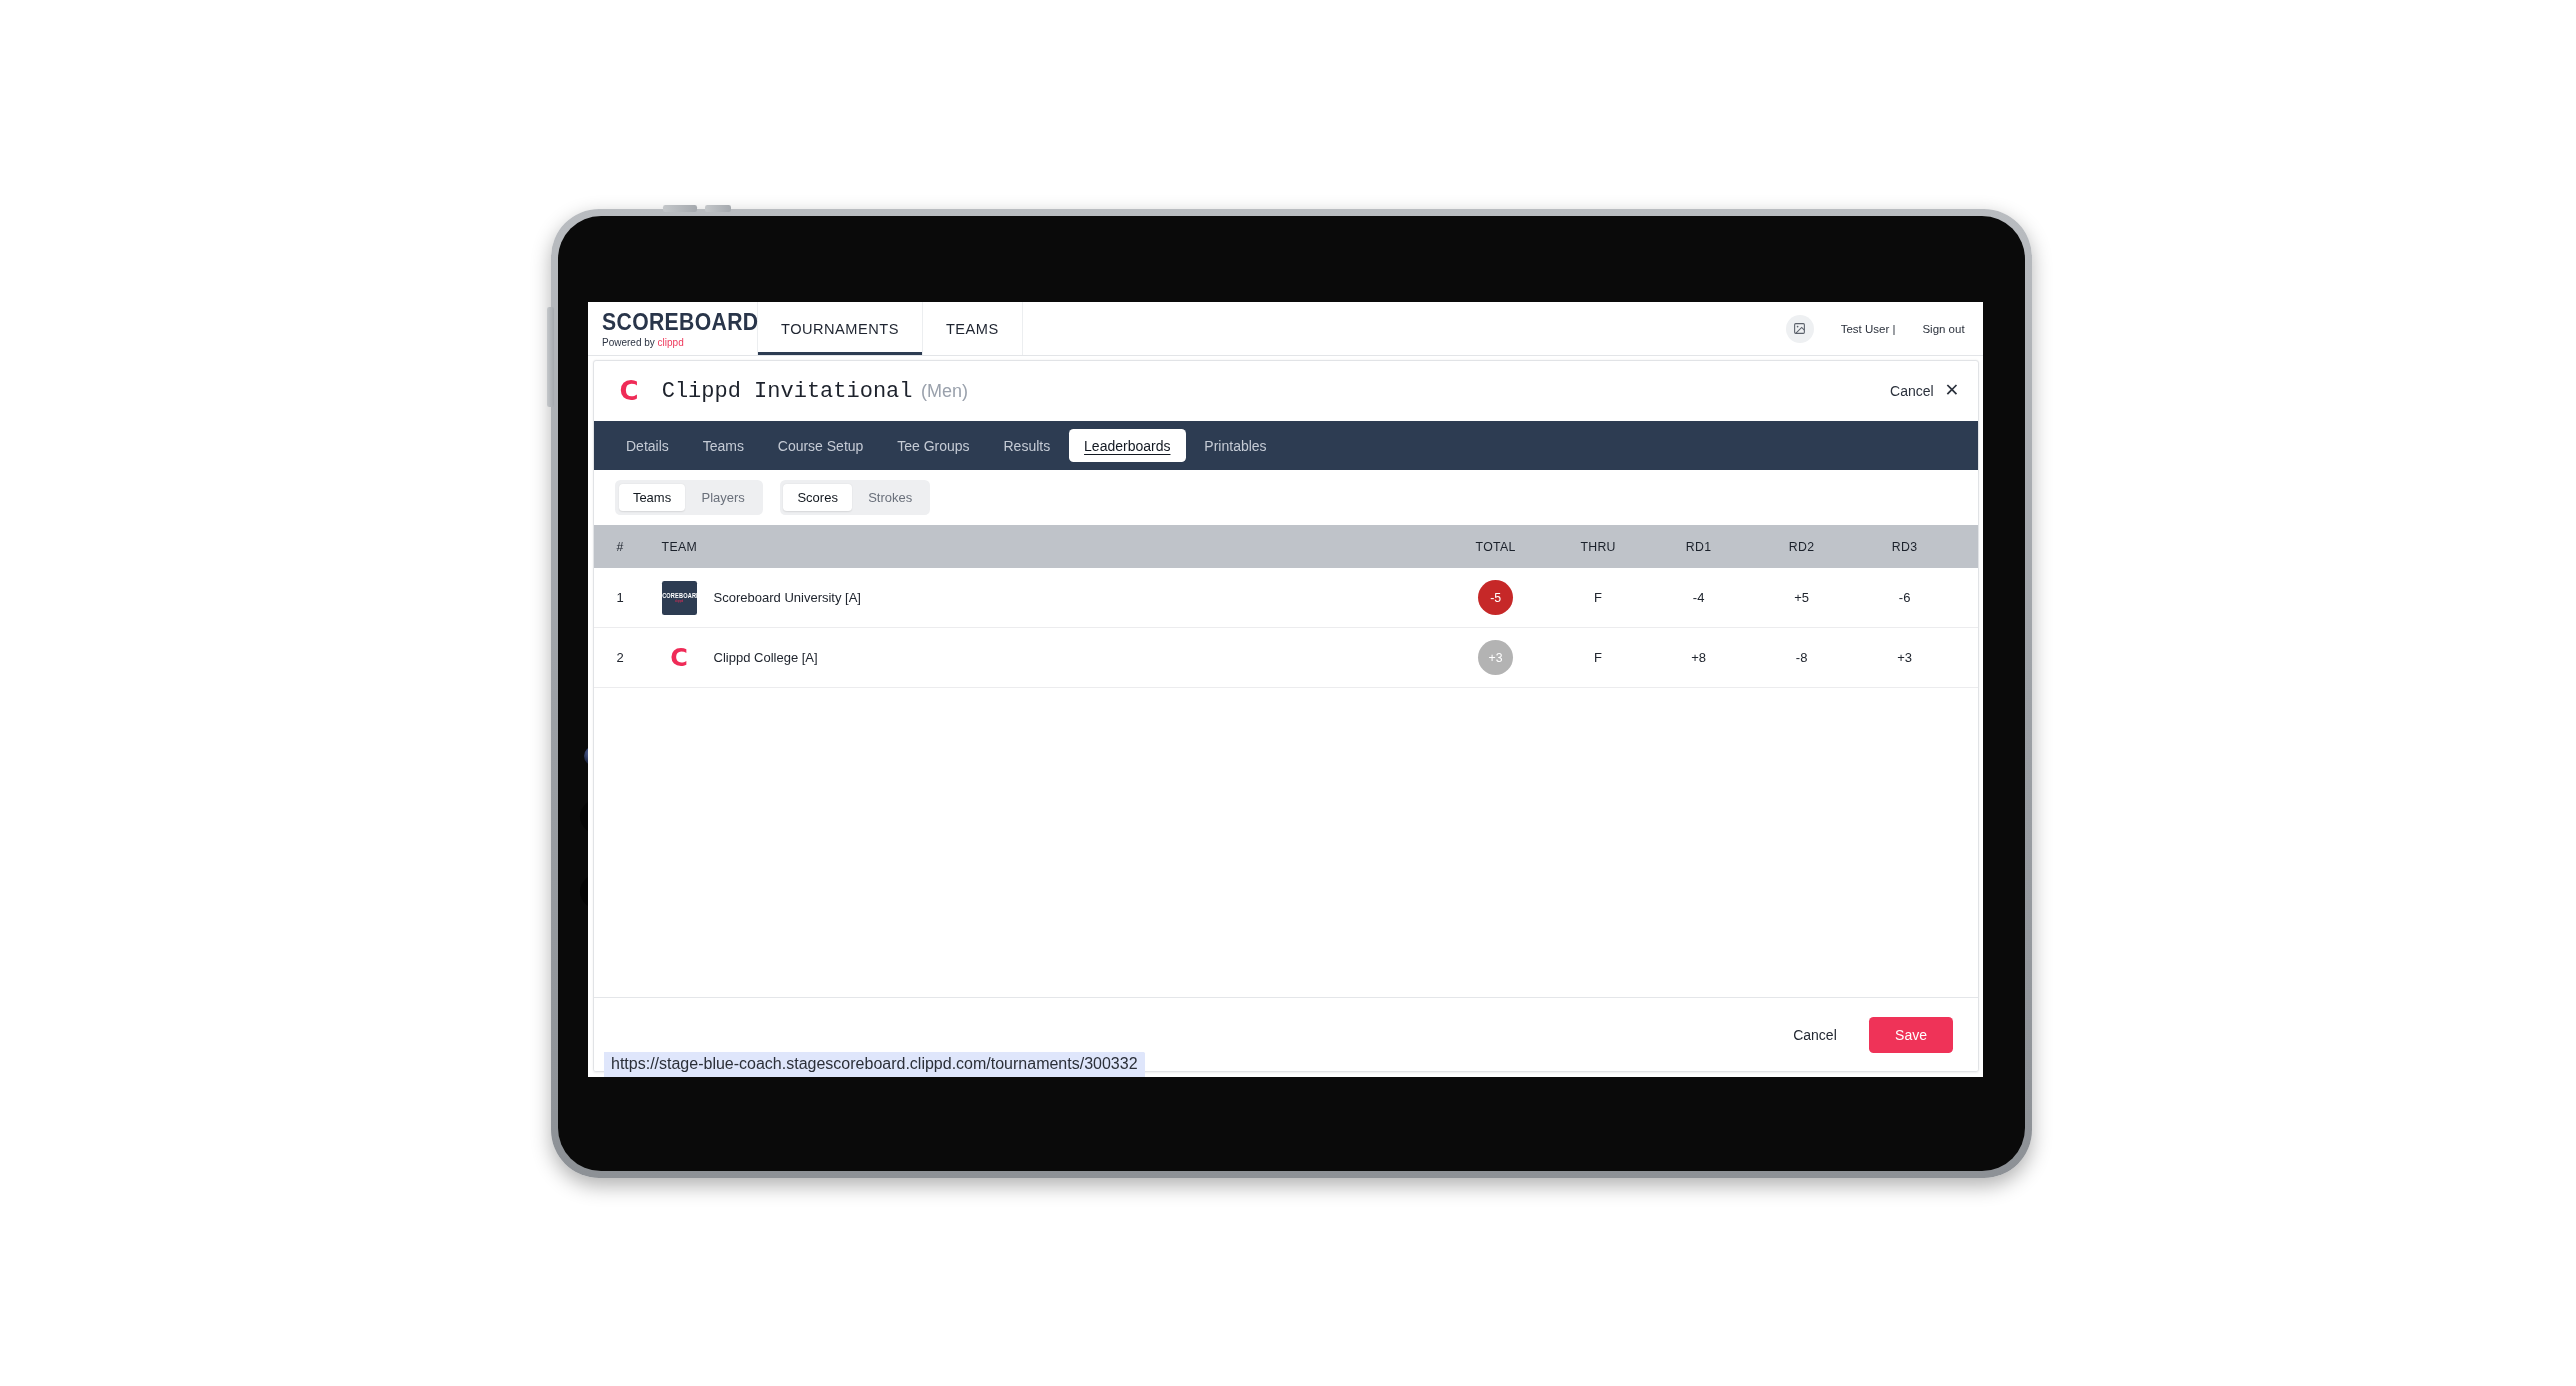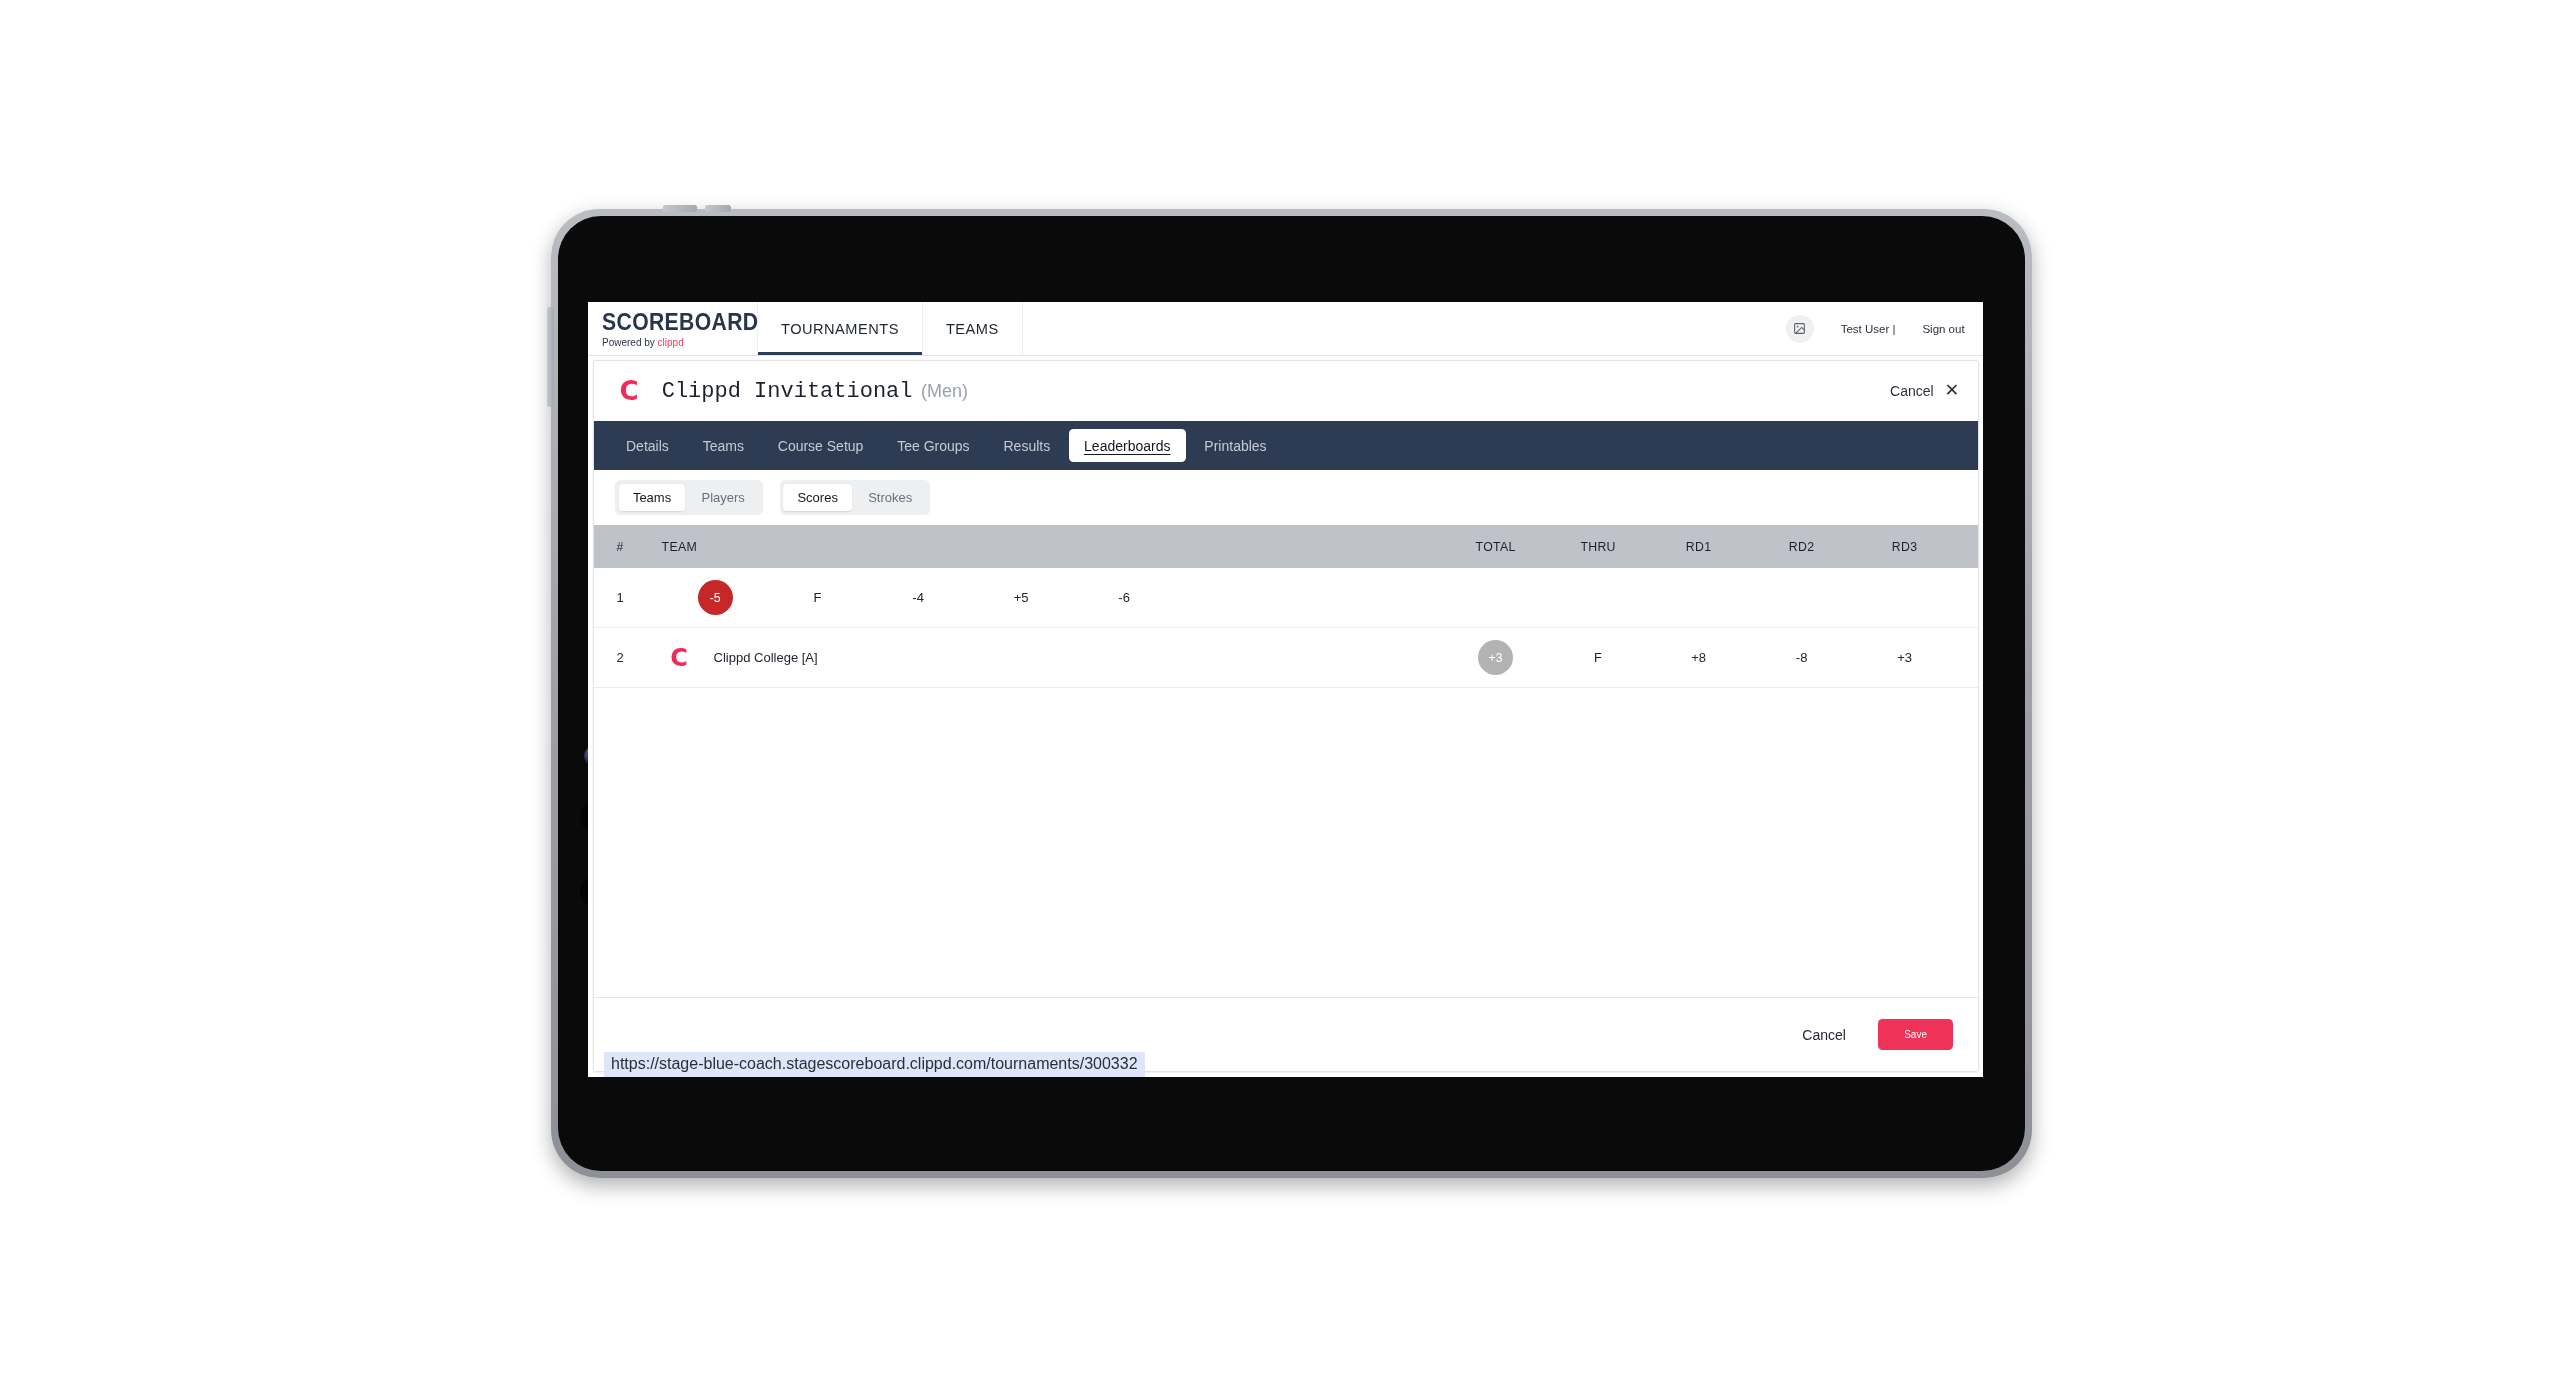--- a/index.html
+++ b/index.html
@@ -277,21 +277,21 @@
     background: #fff;
     display: flex; align-items: center; justify-content: flex-end;
     gap: 20px;
     padding-right: 24.6px;
   }
   #btn-cancel-footer {
     font-size: 14px; color: #242933; cursor: pointer;
     padding: 7.7px 12.3px;
   }
   #btn-save {
-    font-size: 10px; color: #ffffff;
+    font-size: 14px; color: #ffffff;
     background: #ef3358;
     border: none; border-radius: 4.6px;
     padding: 10px 26px;
     cursor: pointer;
     font-family: "Liberation Sans", sans-serif;
   }
 
   
   #status-url {
     position: absolute;
@@ -396,20 +396,27 @@
               <span>TOTAL</span>
             </div>
           <div class="col-thru">THRU</div>
           <div class="col-rd">RD1</div>
           <div class="col-rd">RD2</div>
           <div class="col-rd">RD3</div>
         </div>
 
         <div class="lb-row data-row">
           <div class="col-rank">1</div>
+          <div class="col-team">
+            <div class="team-logo-tile">
+              <div class="tl-word">SCOREBOARD</div>
+              <div class="tl-sub">clippd</div>
+            </div>
+            <span>Scoreboard University [A]</span>
+          </div>
           <div class="col-total">
             <div class="badge red">-5</div>
           </div>
           <div class="col-thru">F</div>
           <div class="col-rd">-4</div>
           <div class="col-rd">+5</div>
           <div class="col-rd">-6</div>
         </div>
 
         <div class="lb-row data-row">

